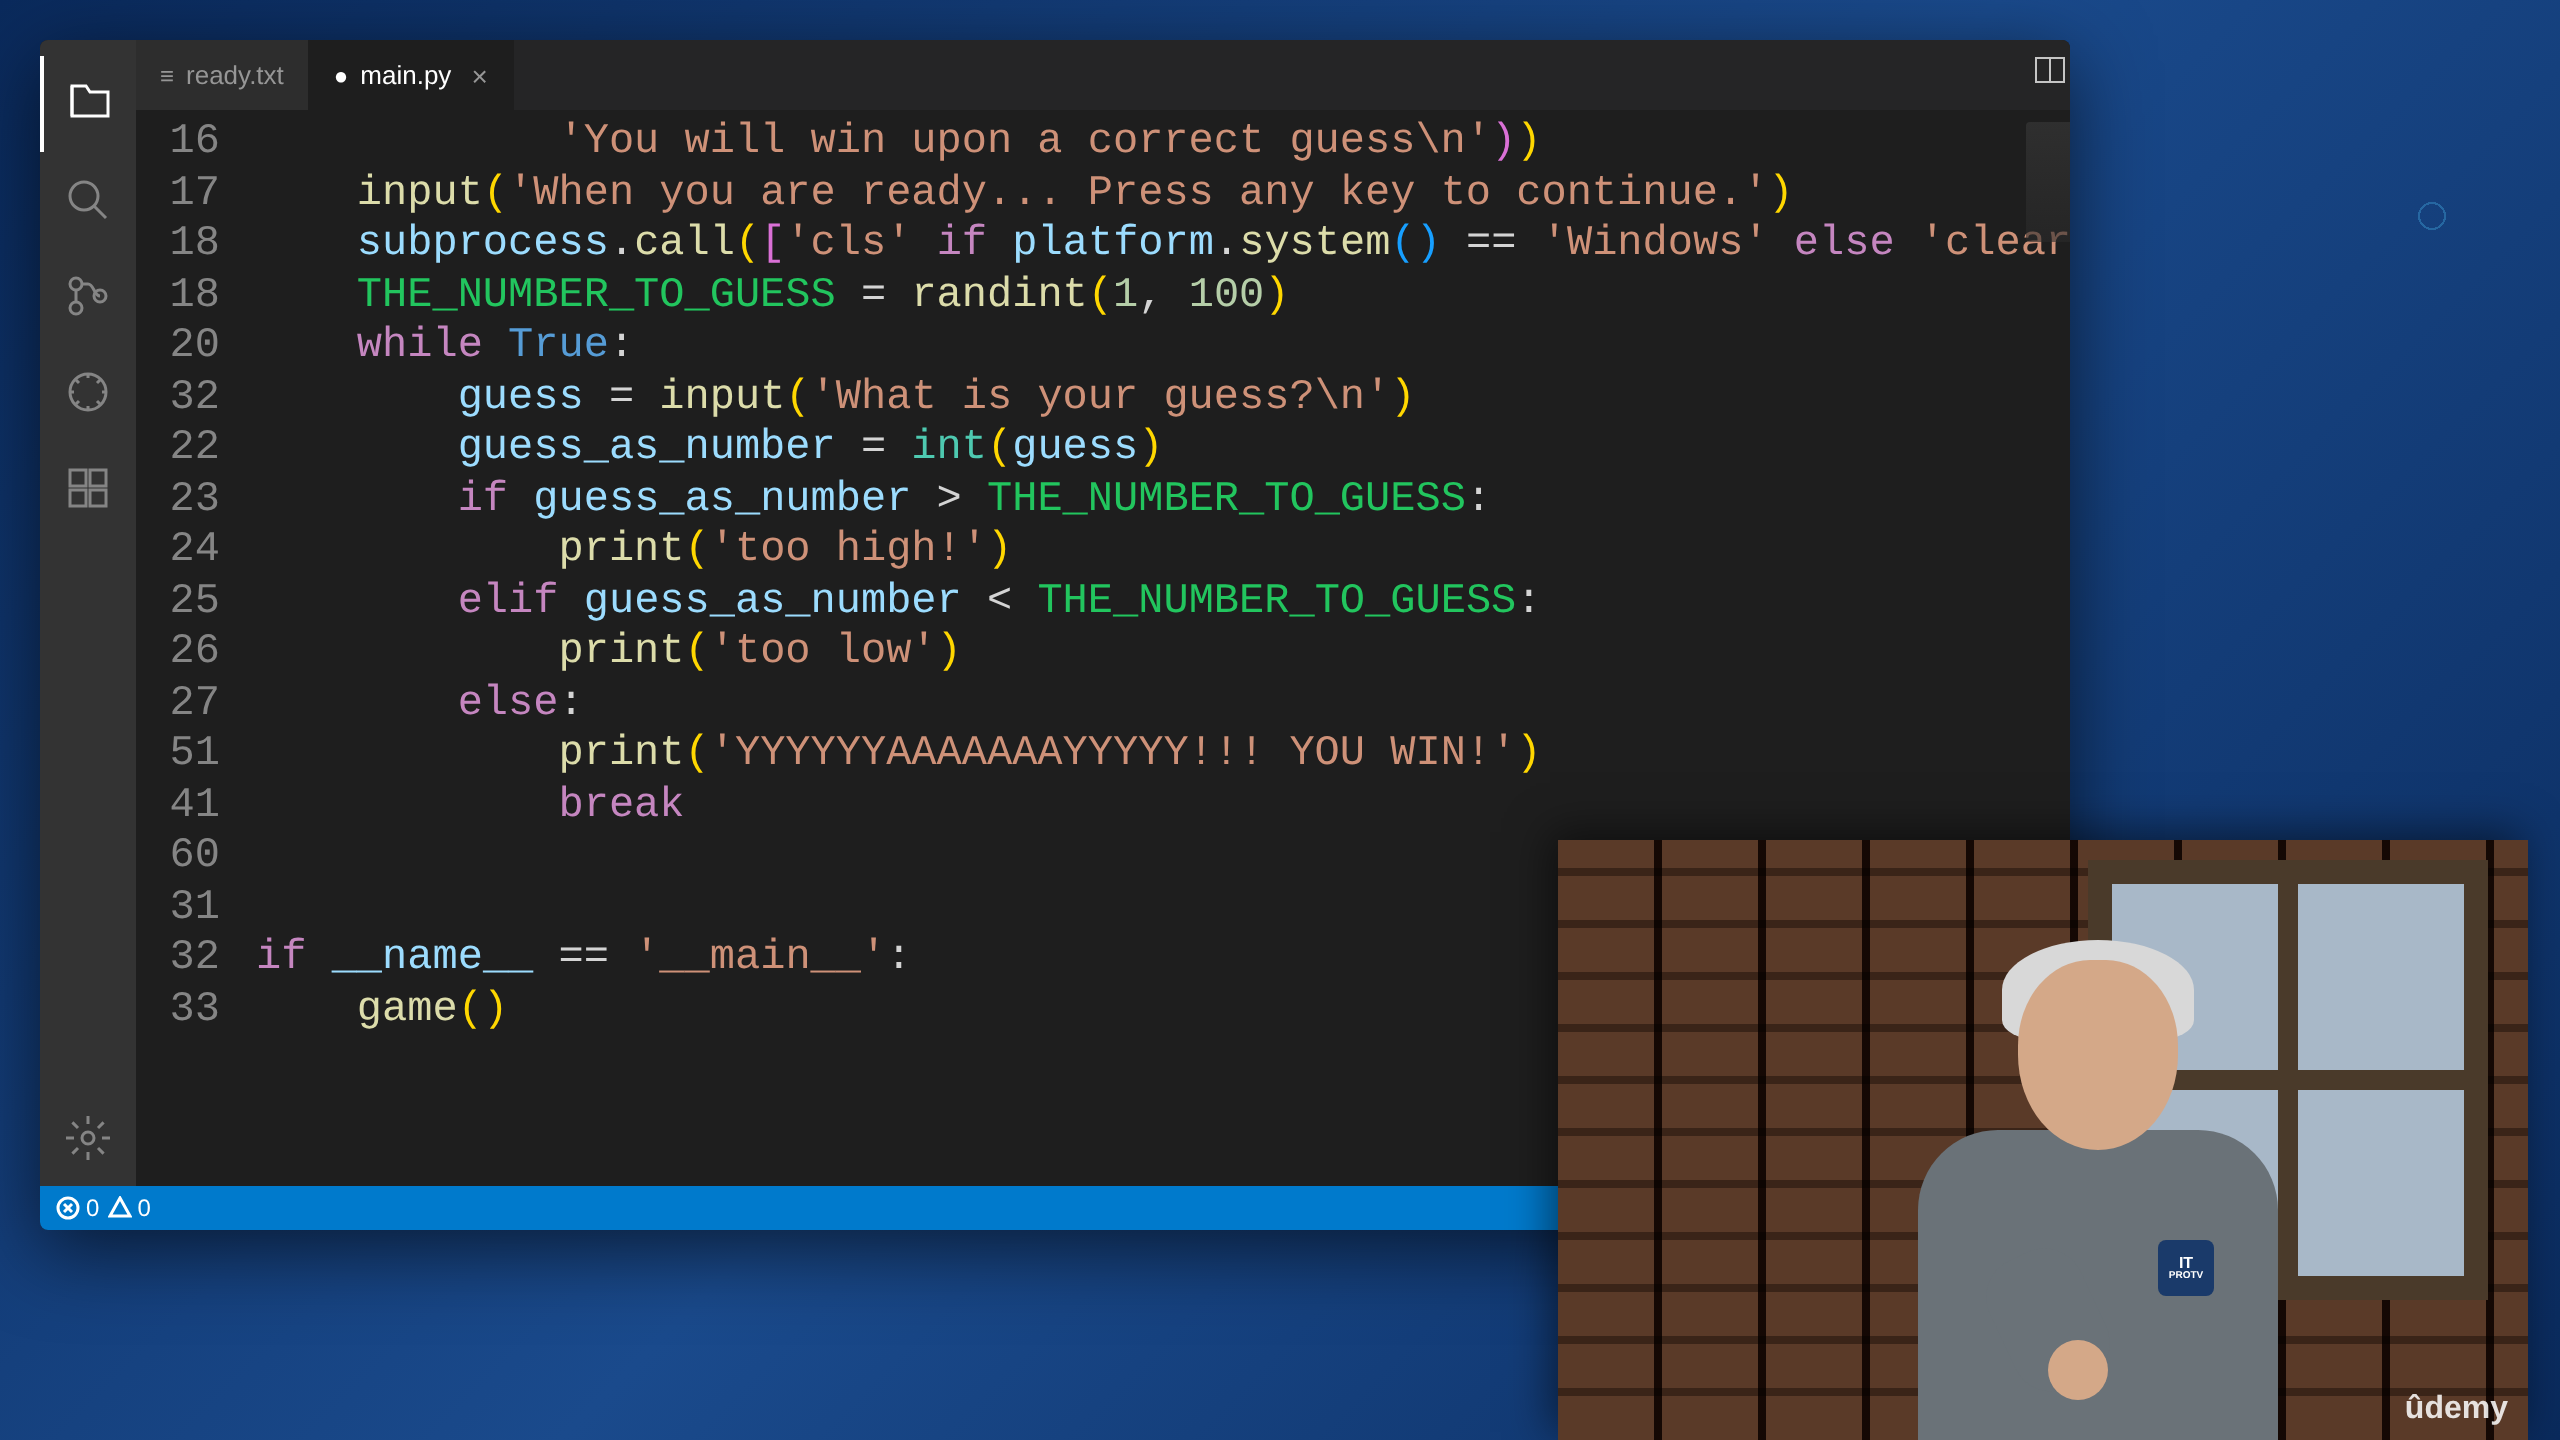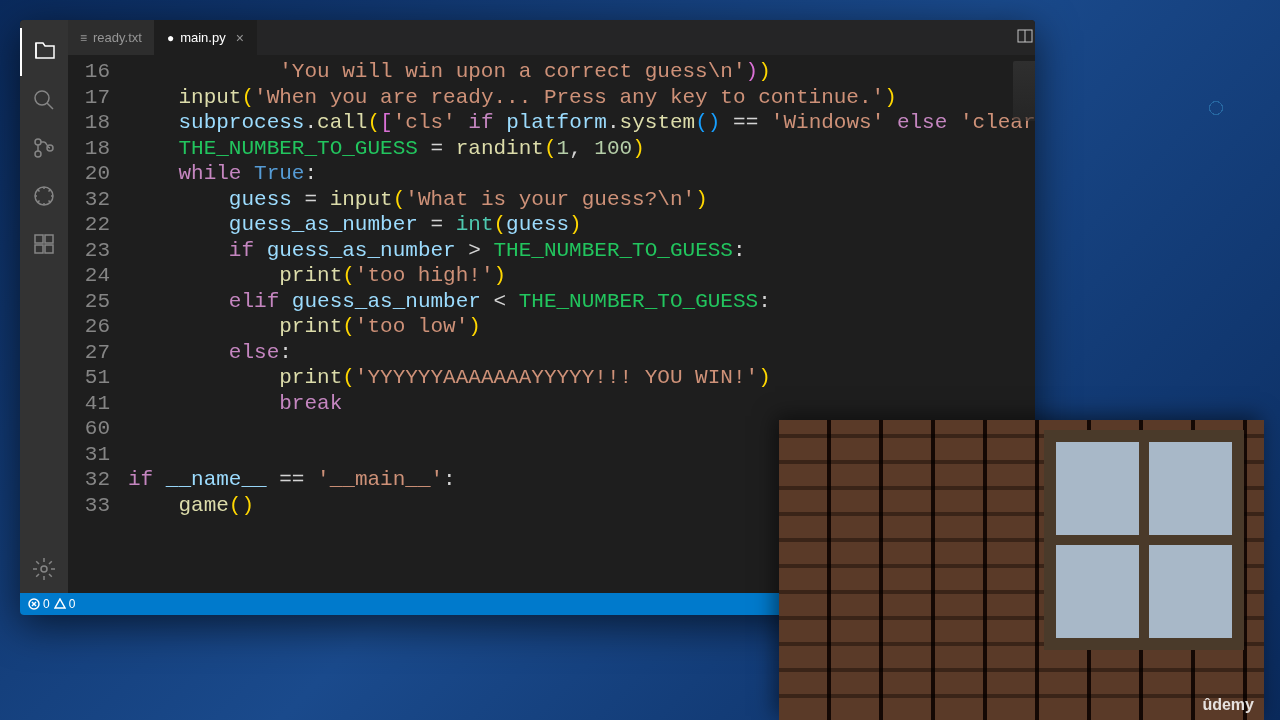--- a/index.html
+++ b/index.html
@@ -394,14 +394,25 @@
     </div>
   </div>
 </div>
 
 <div class="webcam">
   <div class="brick-wall"></div>
   <div class="window-frame">
     <div class="window-cross-v"></div>
     <div class="window-cross-h"></div>
   </div>
+  <div class="presenter">
+    <div class="presenter-body"></div>
+    <div class="presenter-arm"></div>
+    <div class="presenter-hand"></div>
+    <div class="presenter-hair"></div>
+    <div class="presenter-head"></div>
+    <div class="logo-badge">
+      <span>IT</span>
+      <span style="font-size:5px">PROTV</span>
+    </div>
+  </div>
   <div class="udemy-watermark">ûdemy</div>
 </div>
 
 </body></html>

